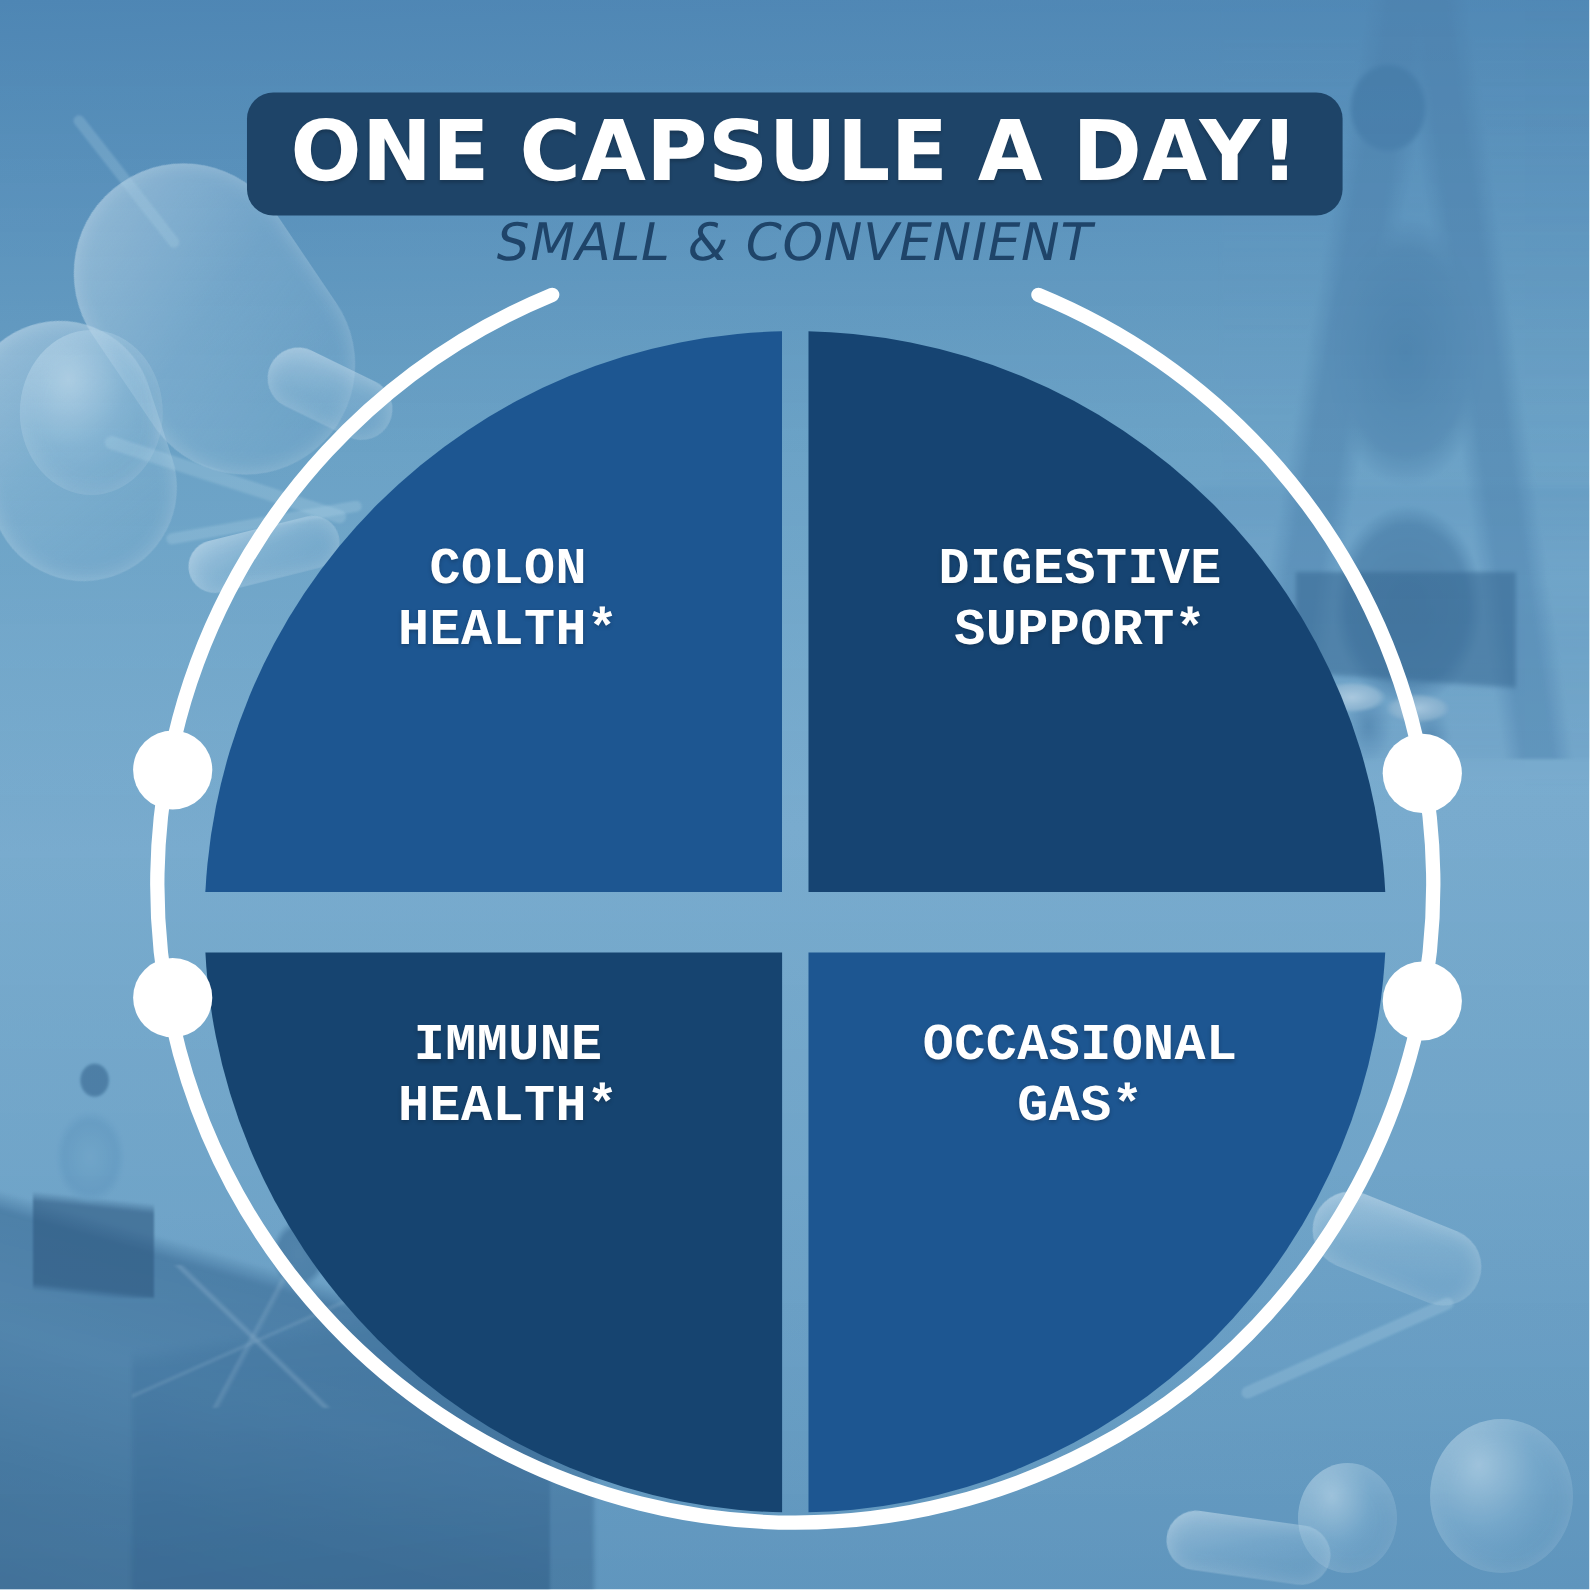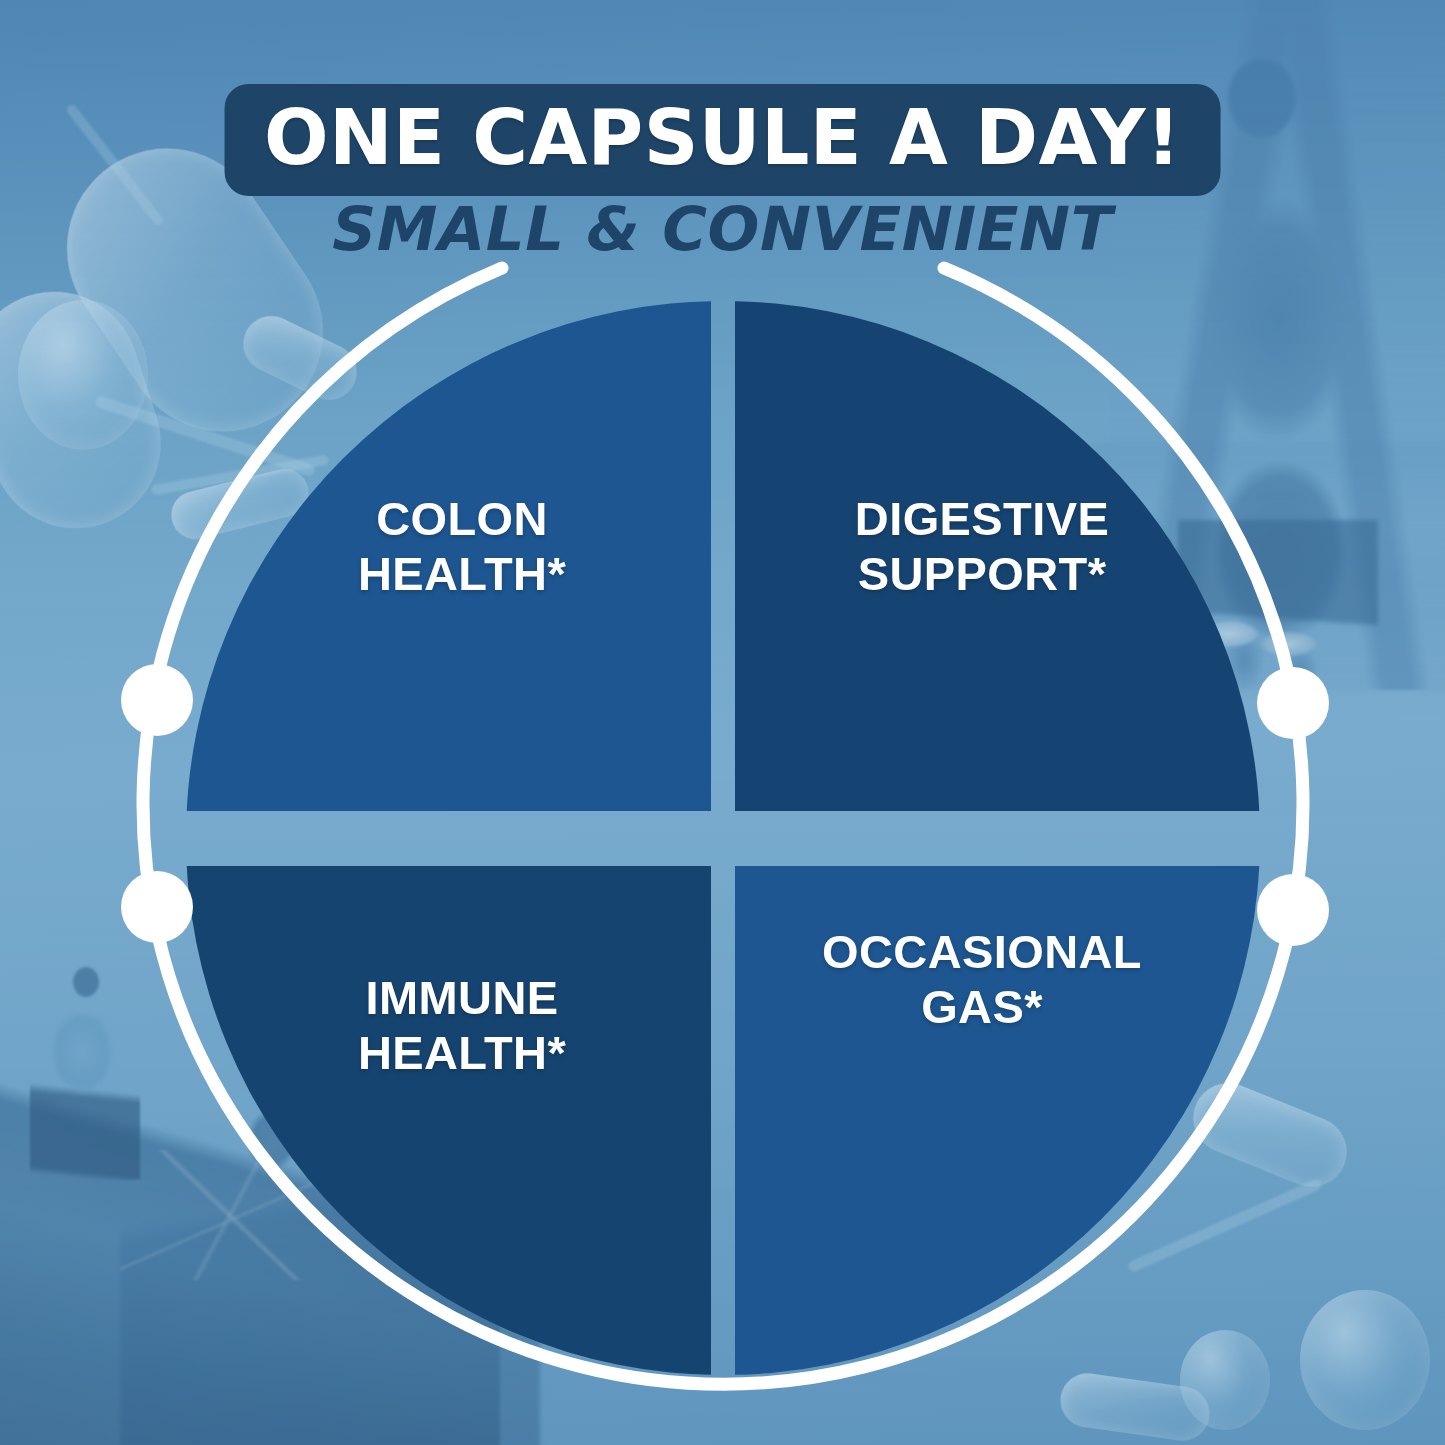--- a/index.html
+++ b/index.html
@@ -194,22 +194,22 @@
     letter-spacing: .4px;
     font-family: "DejaVu Sans", sans-serif;
     text-shadow: 0 2px 3px rgba(0,0,0,.18);
   }
   .subtitle {
     position: absolute;
     left: 50%;
     top: 193px;
     transform: translateX(-50%);
     color: #1f4469;
-    font-size: 61px;
-    font-weight: 700;
+    font-size: 47px;
+    font-weight: 400;
     font-style: italic;
     letter-spacing: .6px;
     white-space: nowrap;
     font-family: "DejaVu Sans", sans-serif;
   }
 
   
   .wheel {
     position: absolute;
     left: 0;
@@ -221,26 +221,26 @@
 
   .quad-label {
     position: absolute;
     color: #ffffff;
     font-weight: 800;
     font-size: 47px;
     line-height: 1.16;
     letter-spacing: .4px;
     text-align: center;
     white-space: pre-line;
-    font-family: Liberation Sans, sans-serif;
+    font-family: Liberation Mono, monospace;
     text-shadow: 0 2px 4px rgba(0,0,0,.22);
   }
   .quad-tl { left: 252px; top: 492px; width: 420px; }
   .quad-tr { left: 772px; top: 492px; width: 420px; }
-  .quad-bl { left: 252px; top: 971px; width: 420px; }
+  .quad-bl { left: 252px; top: 925px; width: 420px; }
   .quad-br { left: 772px; top: 925px; width: 420px; }
 
   .center-block {
     position: absolute;
     left: 50%;
     top: 728px;
     transform: translateX(-50%);
     text-align: center;
     width: 620px;
   }

